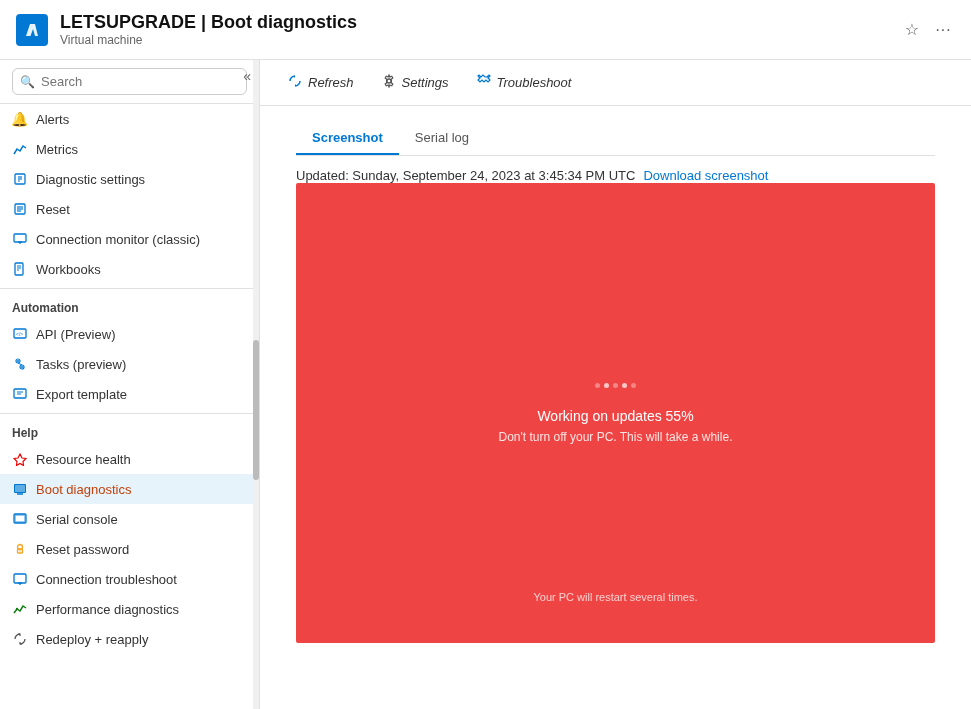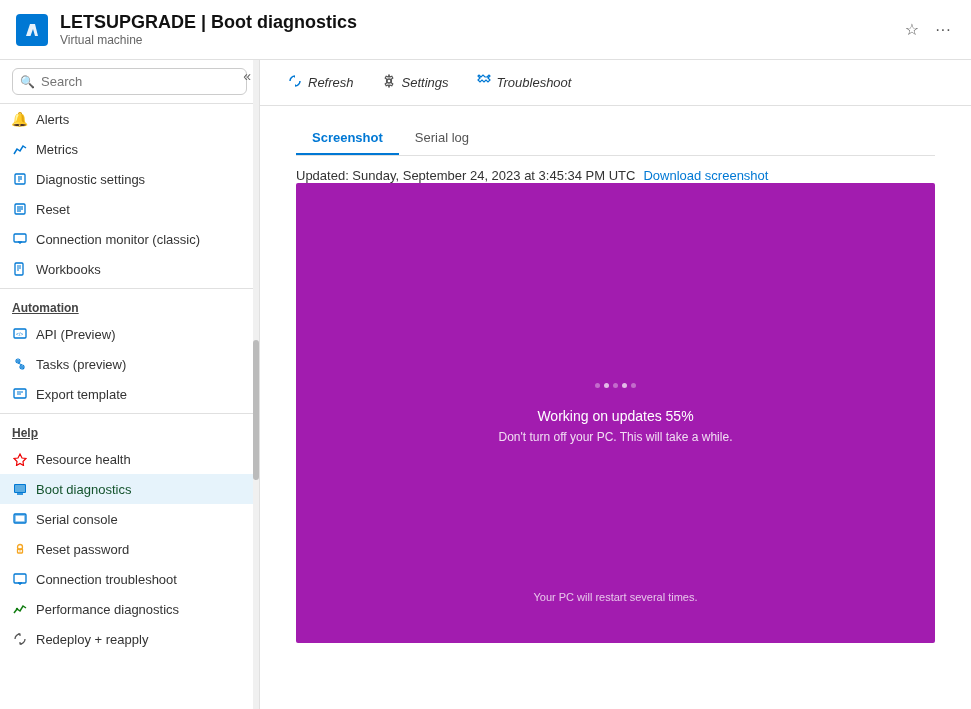--- a/index.html
+++ b/index.html
@@ -19,24 +19,24 @@
 
     
     .sidebar { width: 260px; border-right: 1px solid #e0e0e0; overflow-y: auto; background: #fff; flex-shrink: 0; position: relative; }
     .sidebar-search { padding: 8px 12px; border-bottom: 1px solid #e0e0e0; }
     .sidebar-search input { width: 100%; border: 1px solid #ccc; border-radius: 6px; padding: 5px 8px 5px 28px; font-size: 13px; outline: none; background: #fff; }
     .search-wrapper { position: relative; }
     .search-wrapper .search-icon { position: absolute; left: 8px; top: 50%; transform: translateY(-50%); color: #666; font-size: 12px; }
     .sidebar-collapse { position: absolute; right: 8px; top: 8px; cursor: pointer; color: #666; background: none; border: none; font-size: 14px; }
 
     .sidebar-item { display: flex; align-items: center; padding: 7px 12px; cursor: pointer; color: #333; font-size: 13px; gap: 8px; }
-    .sidebar-item.active { background: #e6f3fb; color: #14532d; }
+    .sidebar-item.active { background: #e6f3fb; color: #c2410c; }
     .sidebar-item .item-icon { width: 16px; height: 16px; flex-shrink: 0; display: flex; align-items: center; justify-content: center; font-size: 14px; }
 
-    .sidebar-section-label { padding: 12px 12px 4px 12px; font-size: 12px; font-weight: 600; color: #444; border-top: 1px solid #e0e0e0; margin-top: 4px; text-decoration: underline; }
+    .sidebar-section-label { padding: 12px 12px 4px 12px; font-size: 12px; font-weight: 600; color: #444; border-top: 1px solid #e0e0e0; margin-top: 4px; }
 
     .scrollbar-track { position: absolute; right: 0; top: 0; width: 6px; height: 100%; background: #f0f0f0; }
     .scrollbar-thumb { width: 6px; height: 140px; background: #bbb; border-radius: 3px; position: absolute; top: 280px; }
 
     
     .content { flex: 1; display: flex; flex-direction: column; overflow: hidden; }
 
     
     .toolbar { display: flex; align-items: center; padding: 8px 16px; border-bottom: 1px solid #e0e0e0; gap: 4px; }
     .toolbar-btn { display: flex; align-items: center; gap: 6px; padding: 6px 12px; border: none; background: none; cursor: pointer; color: #333; font-size: 13px; border-radius: 2px; font-style: italic; }
@@ -48,21 +48,21 @@
     
     .tabs { display: flex; border-bottom: 1px solid #e0e0e0; margin-bottom: 12px; }
     .tab { padding: 8px 16px; cursor: pointer; font-size: 13px; color: #555; border-bottom: 2px solid transparent; }
     .tab.active { color: #0078d4; border-bottom: 2px solid #0078d4; font-weight: 600; }
 
     
     .updated-line { display: flex; align-items: center; gap: 8px; font-size: 13px; color: #333; }
     .download-link { color: #0078d4; cursor: pointer; text-decoration: none; }
 
     
-    .screenshot-container { width: 100%; max-width: 640px; background: #a21caf; border-radius: 2px; overflow: hidden; position: relative; height: 460px; display: flex; flex-direction: column; align-items: center; justify-content: center; }
+    .screenshot-container { width: 100%; max-width: 640px; background: #ef4444; border-radius: 2px; overflow: hidden; position: relative; height: 460px; display: flex; flex-direction: column; align-items: center; justify-content: center; }
     .bsod-content { display: flex; flex-direction: column; align-items: center; justify-content: center; width: 100%; height: 100%; position: relative; }
     .spinner-dots { display: flex; gap: 4px; margin-bottom: 20px; }
     .spinner-dot { width: 5px; height: 5px; border-radius: 50%; background: rgba(255,255,255,0.7); }
     .spinner-dot:nth-child(1), .spinner-dot:nth-child(3), .spinner-dot:nth-child(5) { opacity: 0.5; }
     .bsod-main-text { color: #fff; font-size: 14px; text-align: center; margin-bottom: 6px; }
     .bsod-sub-text { color: rgba(255,255,255,0.85); font-size: 12px; text-align: center; }
     .bsod-bottom-text { position: absolute; bottom: 40px; color: rgba(255,255,255,0.75); font-size: 11px; text-align: center; }
   </style>
 </head>
 <body>

